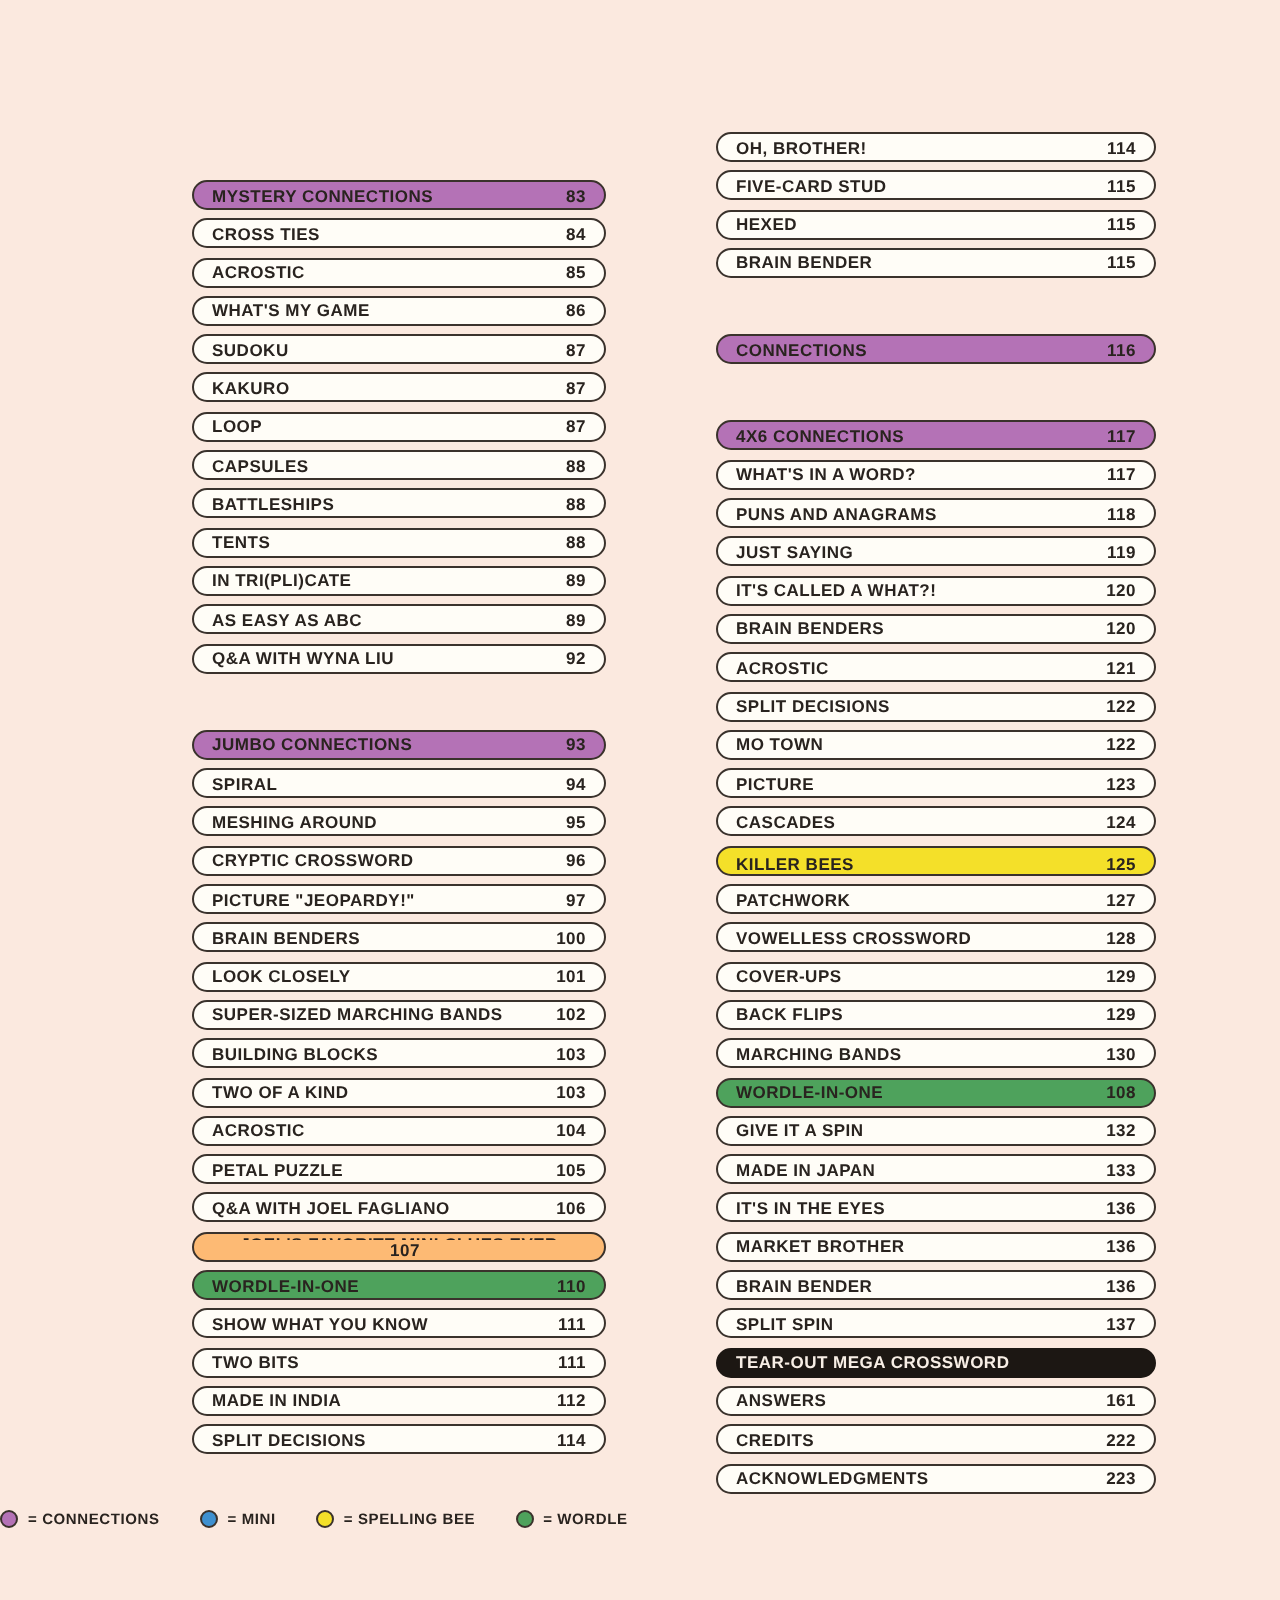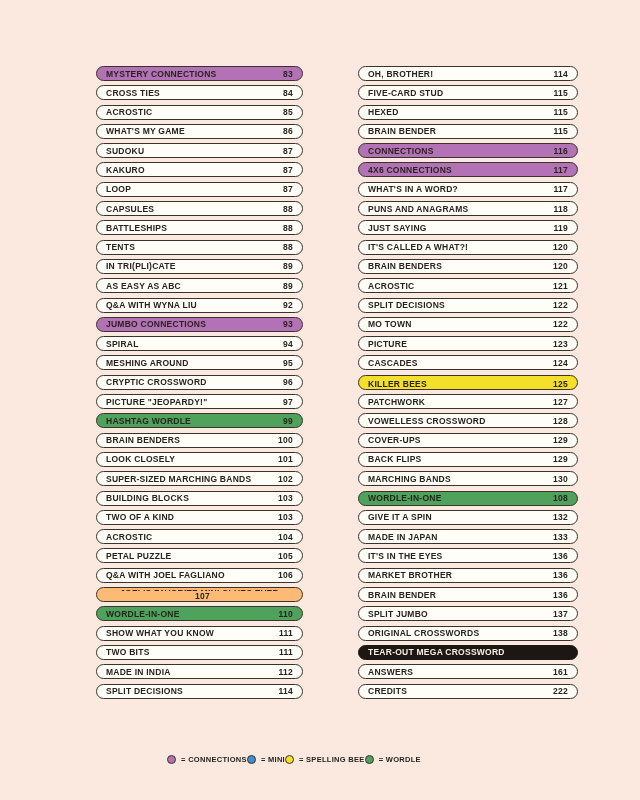--- a/index.html
+++ b/index.html
@@ -19,28 +19,28 @@
     height:15px;box-sizing:border-box;
     border:1px solid #3a322c;border-radius:9px;
     background:#fffdf7;
     display:flex;align-items:center;justify-content:space-between;
     padding:0 9px;
     font-size:8.5px;font-weight:bold;letter-spacing:0.25px;
     color:#29231f;white-space:nowrap;
   }
   .pill .title{overflow:hidden;text-overflow:clip;}
   .pill .pnum{margin-left:6px;}
-  .hl-connections{background:#b472b6;}
+  .hl-connections{background:#b472b6;margin-top:24px;}
   .hl-mini{background:#fdba74;flex-direction:column;}
   .hl-spelling-bee{background:#f4e029;align-items:flex-end;}
   .hl-wordle{background:#4ea25c;}
   .hl-tear-out{background:#1c1713;border-color:#1c1713;color:#f7eee5;}
   .legend{
     position:absolute;top:755px;left:0;width:588px;
-    display:flex;justify-content:center;align-items:center;
+    display:flex;gap:20px;align-items:center;
   }
   .legend-item{display:flex;align-items:center;gap:5px;}
   .legend-dot{
     width:9px;height:9px;border-radius:50%;
     border:1px solid #3a322c;box-sizing:border-box;
   }
   .legend-label{
     font-size:7.5px;font-weight:bold;letter-spacing:0.3px;color:#29231f;
   }
 </style>
@@ -113,24 +113,20 @@
       <span class="pnum">95</span>
     </div>
     <div class="pill">
       <span class="title">CRYPTIC CROSSWORD</span>
       <span class="pnum">96</span>
     </div>
     <div class="pill">
       <span class="title">PICTURE "JEOPARDY!"</span>
       <span class="pnum">97</span>
     </div>
-    <div class="pill hl-wordle">
-      <span class="title">HASHTAG WORDLE</span>
-      <span class="pnum">99</span>
-    </div>
     <div class="pill">
       <span class="title">BRAIN BENDERS</span>
       <span class="pnum">100</span>
     </div>
     <div class="pill">
       <span class="title">LOOK CLOSELY</span>
       <span class="pnum">101</span>
     </div>
     <div class="pill">
       <span class="title">SUPER-SIZED MARCHING BANDS</span>
@@ -288,38 +284,38 @@
     </div>
     <div class="pill">
       <span class="title">MARKET BROTHER</span>
       <span class="pnum">136</span>
     </div>
     <div class="pill">
       <span class="title">BRAIN BENDER</span>
       <span class="pnum">136</span>
     </div>
     <div class="pill">
-      <span class="title">SPLIT JUMBO</span>
+      <span class="title">SPLIT SPIN</span>
       <span class="pnum">137</span>
-    </div>
-    <div class="pill">
-      <span class="title">ORIGINAL CROSSWORDS</span>
-      <span class="pnum">138</span>
     </div>
     <div class="pill hl-tear-out">
       <span class="title">TEAR-OUT MEGA CROSSWORD</span>
       <span class="pnum"></span>
     </div>
     <div class="pill">
       <span class="title">ANSWERS</span>
       <span class="pnum">161</span>
     </div>
     <div class="pill">
       <span class="title">CREDITS</span>
       <span class="pnum">222</span>
+    </div>
+    <div class="pill">
+      <span class="title">ACKNOWLEDGMENTS</span>
+      <span class="pnum">223</span>
     </div>
   </div>
 <div class="legend">
     <div class="legend-item">
       <span class="legend-dot" style="background: rgb(180, 114, 182);"></span>
       <span class="legend-label">= CONNECTIONS</span>
     </div>
     <div class="legend-item">
       <span class="legend-dot" style="background: rgb(62, 144, 208);"></span>
       <span class="legend-label">= MINI</span>

